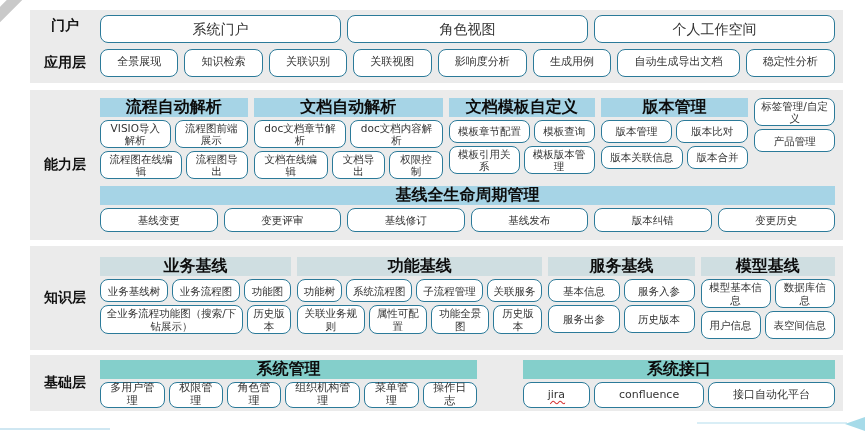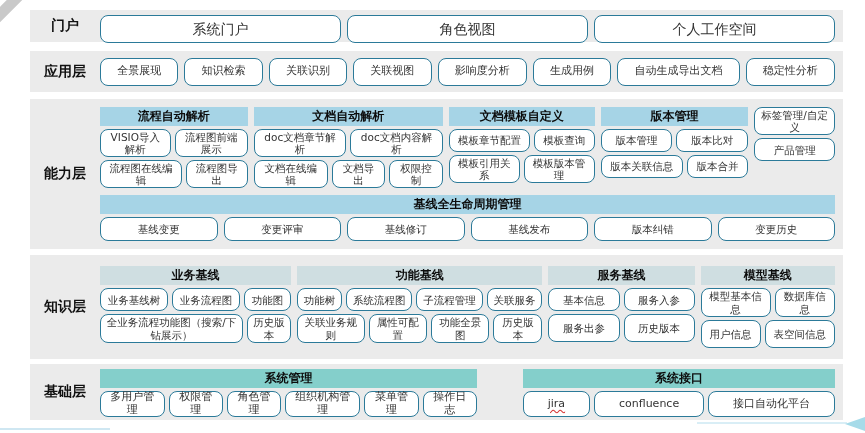--- a/index.html
+++ b/index.html
@@ -14,21 +14,21 @@
     --know-header:#cfdee1;
     --found-header:#84cfcb;
     --chip-border:#2b7a99;
     --deco-blue:#a6dbe9;
   }
   .diagram{position:relative;padding:10px 22px 0 30px;}
   .band{
     display:flex;background:var(--band-bg);
     box-sizing:border-box;
   }
-  .band-portal{height:32px;margin-bottom:9px;}
+  .band-portal{height:32px;}
   .band-application{height:41px;margin-bottom:7px;}
   .band-capability{height:150px;margin-bottom:6px;}
   .band-knowledge{height:104px;margin-bottom:5px;}
   .band-foundation{height:56px;}
   .band-label{
     width:70px;min-width:70px;display:flex;align-items:center;justify-content:center;
     font-weight:bold;font-size:14px;color:#111;
   }
   .band-content{
     flex:1;display:flex;flex-direction:column;justify-content:space-evenly;
@@ -42,21 +42,21 @@
     font-size:10.5px;line-height:1.15;min-height:22px;
   }
   .band-portal .chip{flex:1;height:28px;font-size:14px;}
   .band-application .chip{flex:1 1 auto;height:28px;font-size:11px;padding:0 16px;}
   .groups-row{display:flex;gap:6px;align-items:stretch;}
   .group{display:flex;flex-direction:column;gap:3px;min-width:0;}
   .group .row{gap:4px;}
   .group .chip{flex:1 1 auto;min-height:23px;}
   .group-header{
     height:19px;display:flex;align-items:center;justify-content:center;
-    font-weight:bold;font-size:12px;color:#0c0c0c;
+    font-weight:bold;font-size:16px;color:#0c0c0c;
   }
   .band-capability .group-header{background:var(--cap-header);}
   .band-knowledge .group-header{background:var(--know-header);}
   .band-foundation .group-header{background:var(--found-header);}
   .baseline-header{background:var(--cap-header);margin-top:4px;}
   .baseline-row .chip{flex:1;height:24px;}
   .band-knowledge .row2 .chip{min-height:28px;}
   .band-foundation .groups-row{gap:46px;}
   .band-foundation .chip{height:26px;font-size:11px;text-align:center;}
   .spellcheck{

